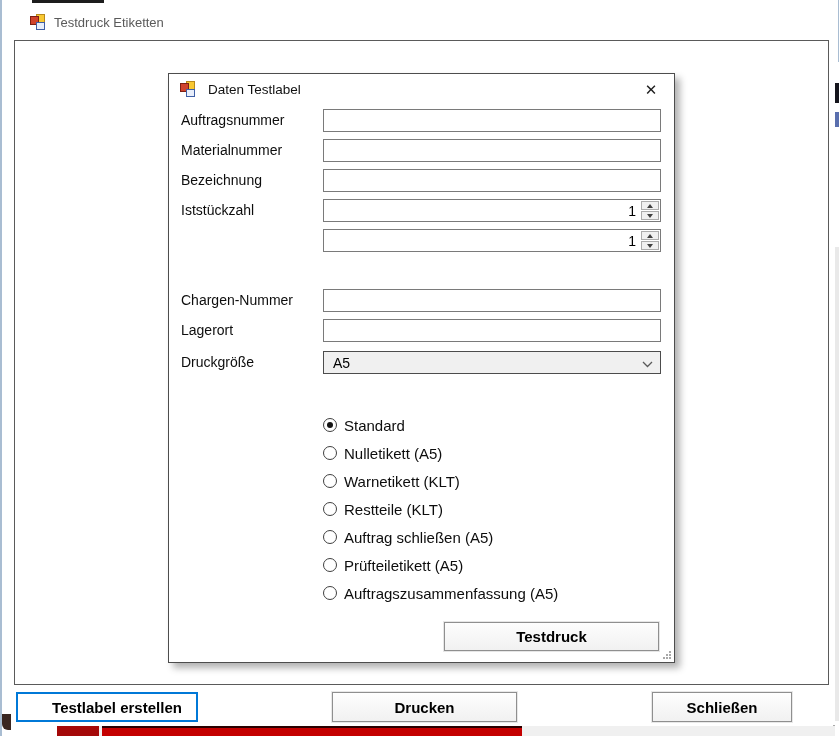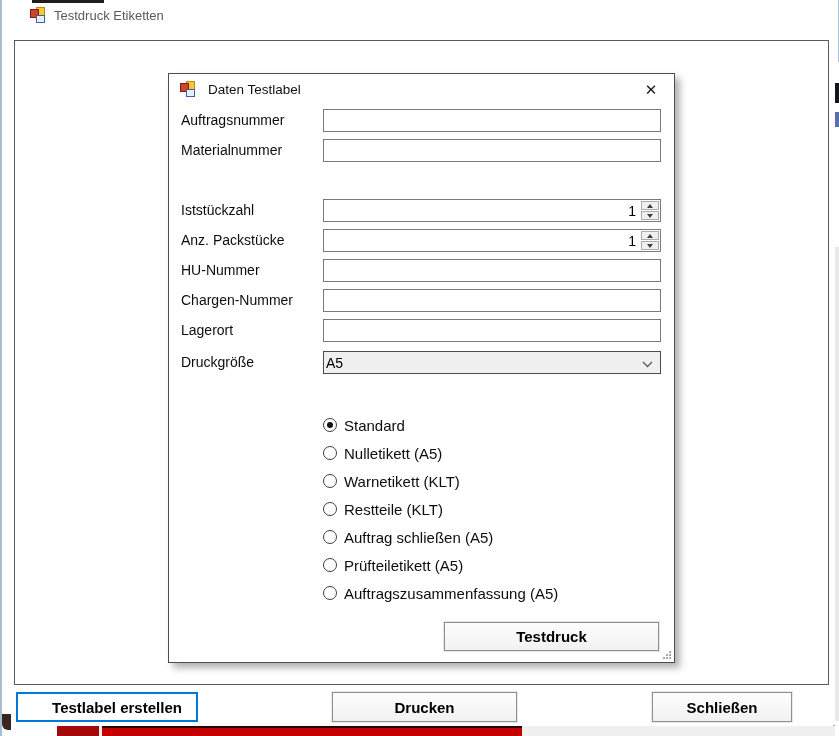--- a/index.html
+++ b/index.html
@@ -23,21 +23,21 @@
   .strip-red { position: absolute; left: 100px; top: 0; width: 420px; height: 10px; background: #c40000; border-top: 2px solid #2a0000; }
   .corner-blob { position: absolute; left: 0; top: 714px; width: 9px; height: 16px; background: #3a2620; border-radius: 0 0 0 6px; }
   .right-sliver { position: absolute; left: 833px; top: 62px; width: 6px; height: 674px; background: #ffffff; }
   .sliver-dark { position: absolute; left: 0; top: 21px; width: 6px; height: 20px; background: #15151c; }
   .sliver-blue { position: absolute; left: 0; top: 50px; width: 6px; height: 15px; background: #5a6fae; }
   .sliver-gray { position: absolute; left: 0; top: 185px; width: 6px; height: 474px; background: #e9e9e9; }
 
   
   .titlebar {
     position: absolute; left: 0; top: 0; width: 100%; height: 30px;
-    background: #ffffff; display: flex; align-items: center;
+    background: #ffffff; display: flex; align-items: flex-end;
   }
   .titlebar .app-icon { margin-left: 28px; width: 16px; height: 16px; }
   .titlebar .title-text { margin-left: 8px; font-size: 13px; color: #5a5a5a; }
 
   .panel {
     position: absolute; left: 12px; top: 40px; width: 815px; height: 645px;
     background: #ffffff; border: 1px solid #5a5a5a;
   }
 
   
@@ -105,21 +105,21 @@
     flex: 1; background: #f0f0f0; border: 1px solid #ababab;
     display: flex; align-items: center; justify-content: center;
   }
   .spin-btn.up::after { content: ""; border-left: 3px solid transparent; border-right: 3px solid transparent; border-bottom: 4px solid #404040; }
   .spin-btn.down::after { content: ""; border-left: 3px solid transparent; border-right: 3px solid transparent; border-top: 4px solid #404040; }
 
   .combo {
     position: absolute; left: 142px; top: 0; width: 338px; height: 23px;
     background: #f0f0f0; border: 1px solid #4c4c4c;
     display: flex; align-items: center;
-    font-size: 14px; color: #000; padding-left: 2px;
+    font-size: 14px; color: #000; padding-left: 9px;
   }
   .combo .chev { position: absolute; right: 7px; top: 9px; }
 
   .radio-row { position: absolute; left: 154px; height: 20px; display: flex; align-items: center; }
   .radio {
     width: 14px; height: 14px; border-radius: 50%;
     border: 1px solid #3f3f3f; background: #ffffff;
     display: inline-flex; align-items: center; justify-content: center;
   }
   .radio.selected::after { content: ""; width: 6px; height: 6px; border-radius: 50%; background: #141414; }
@@ -197,48 +197,47 @@
     <span class="dlg-title">Daten Testlabel</span>
   </div>
   <div class="dlg-close">✕</div>
 
   <div class="row" style="top:35px">
     <span class="f-label">Auftragsnummer</span>
     <input class="f-input" type="text" value="" style="">
   </div>
   <div class="row" style="top:65px">
     <span class="f-label">Materialnummer</span>
+    <input class="f-input" type="text" value="" style="">
+  </div>
+  <div class="row" style="top:95px">
+    <span class="f-label">Bezeichnung</span>
     <input class="f-input" type="text" value="" style="">
   </div>
 
   <div class="row" style="top:125px">
     <span class="f-label">Iststückzahl</span>
     <div class="numbox">
       <input class="num-value" type="text" value="1" style="">
       <div class="spinner">
         <div class="spin-btn up"></div>
         <div class="spin-btn down"></div>
       </div>
     </div>
   </div>
   <div class="row" style="top:155px">
-    <span class="f-label">Anz. Packstücke</span>
     <div class="numbox">
       <input class="num-value" type="text" value="1" style="">
       <div class="spinner">
         <div class="spin-btn up"></div>
         <div class="spin-btn down"></div>
       </div>
     </div>
   </div>
 
-  <div class="row" style="top:185px">
-    <span class="f-label">HU-Nummer</span>
-    <input class="f-input" type="text" value="" style="">
-  </div>
   <div class="row" style="top:215px">
     <span class="f-label">Chargen-Nummer</span>
     <input class="f-input" type="text" value="" style="">
   </div>
   <div class="row" style="top:245px">
     <span class="f-label">Lagerort</span>
     <input class="f-input" type="text" value="" style="">
   </div>
 
   <div class="row" style="top:277px">

